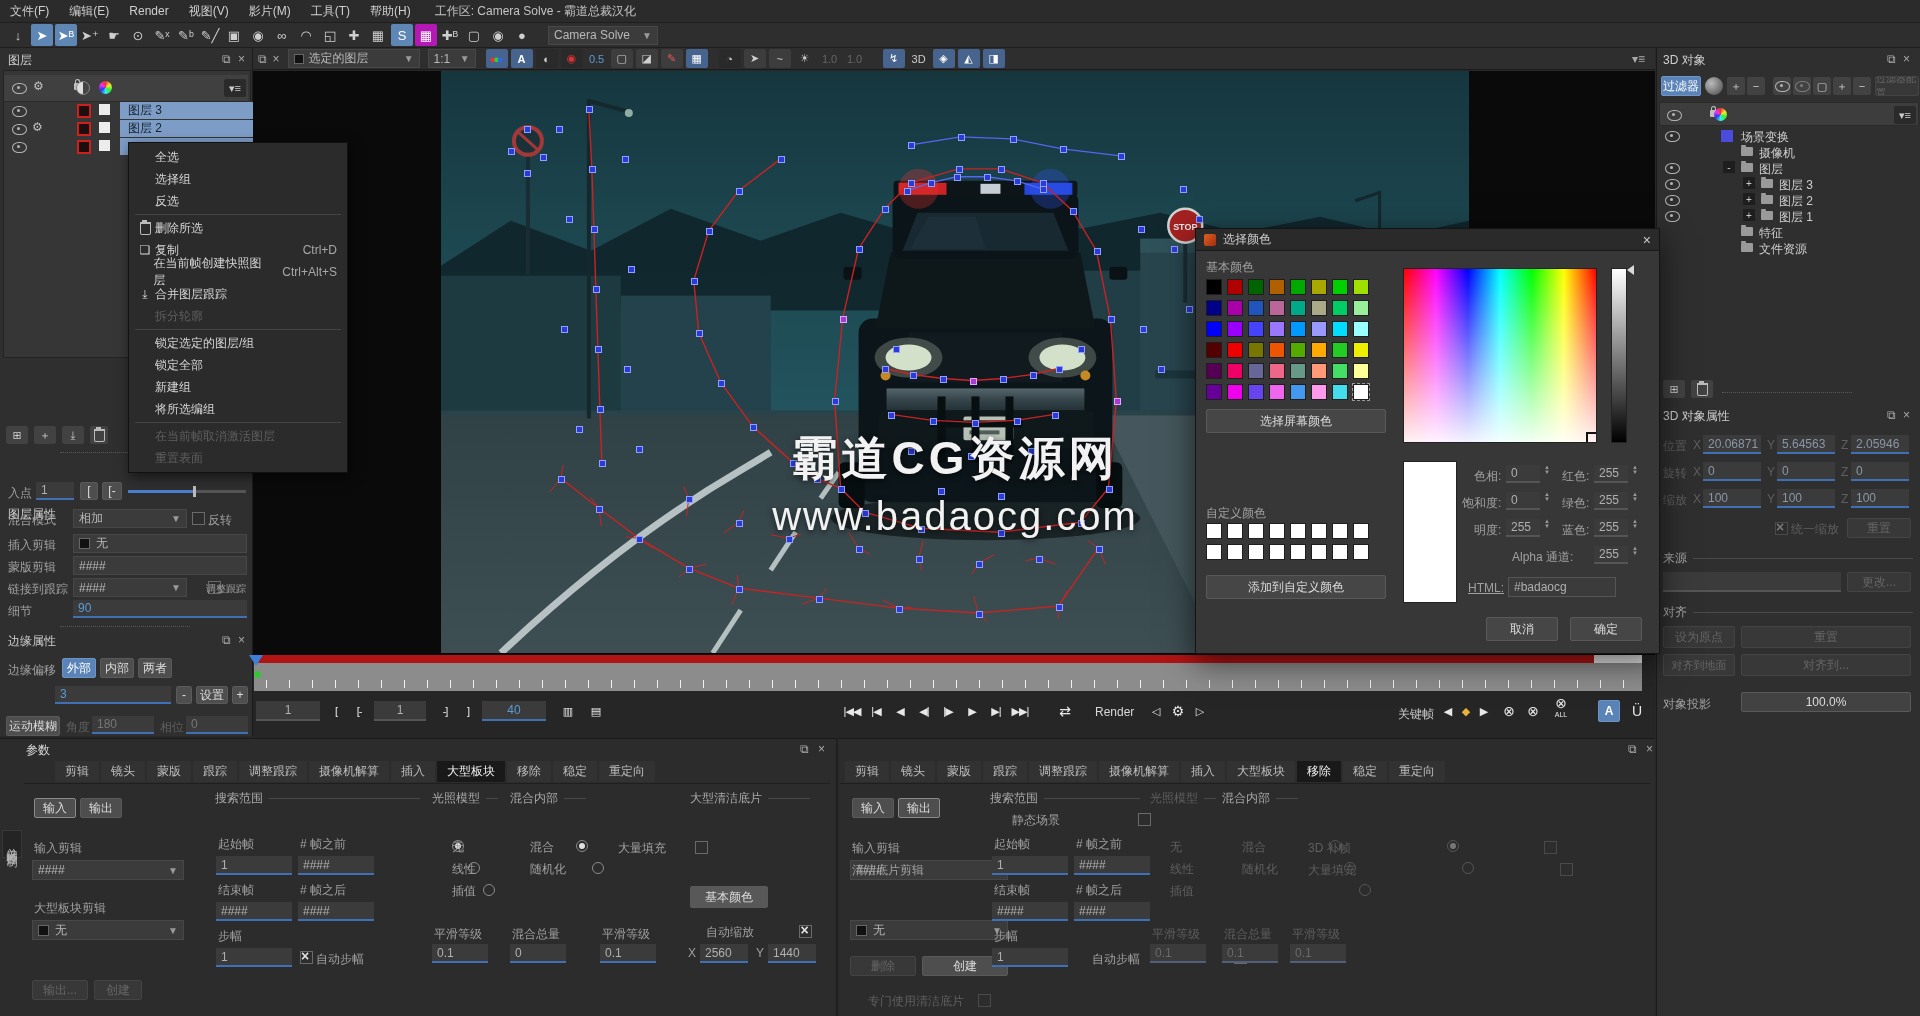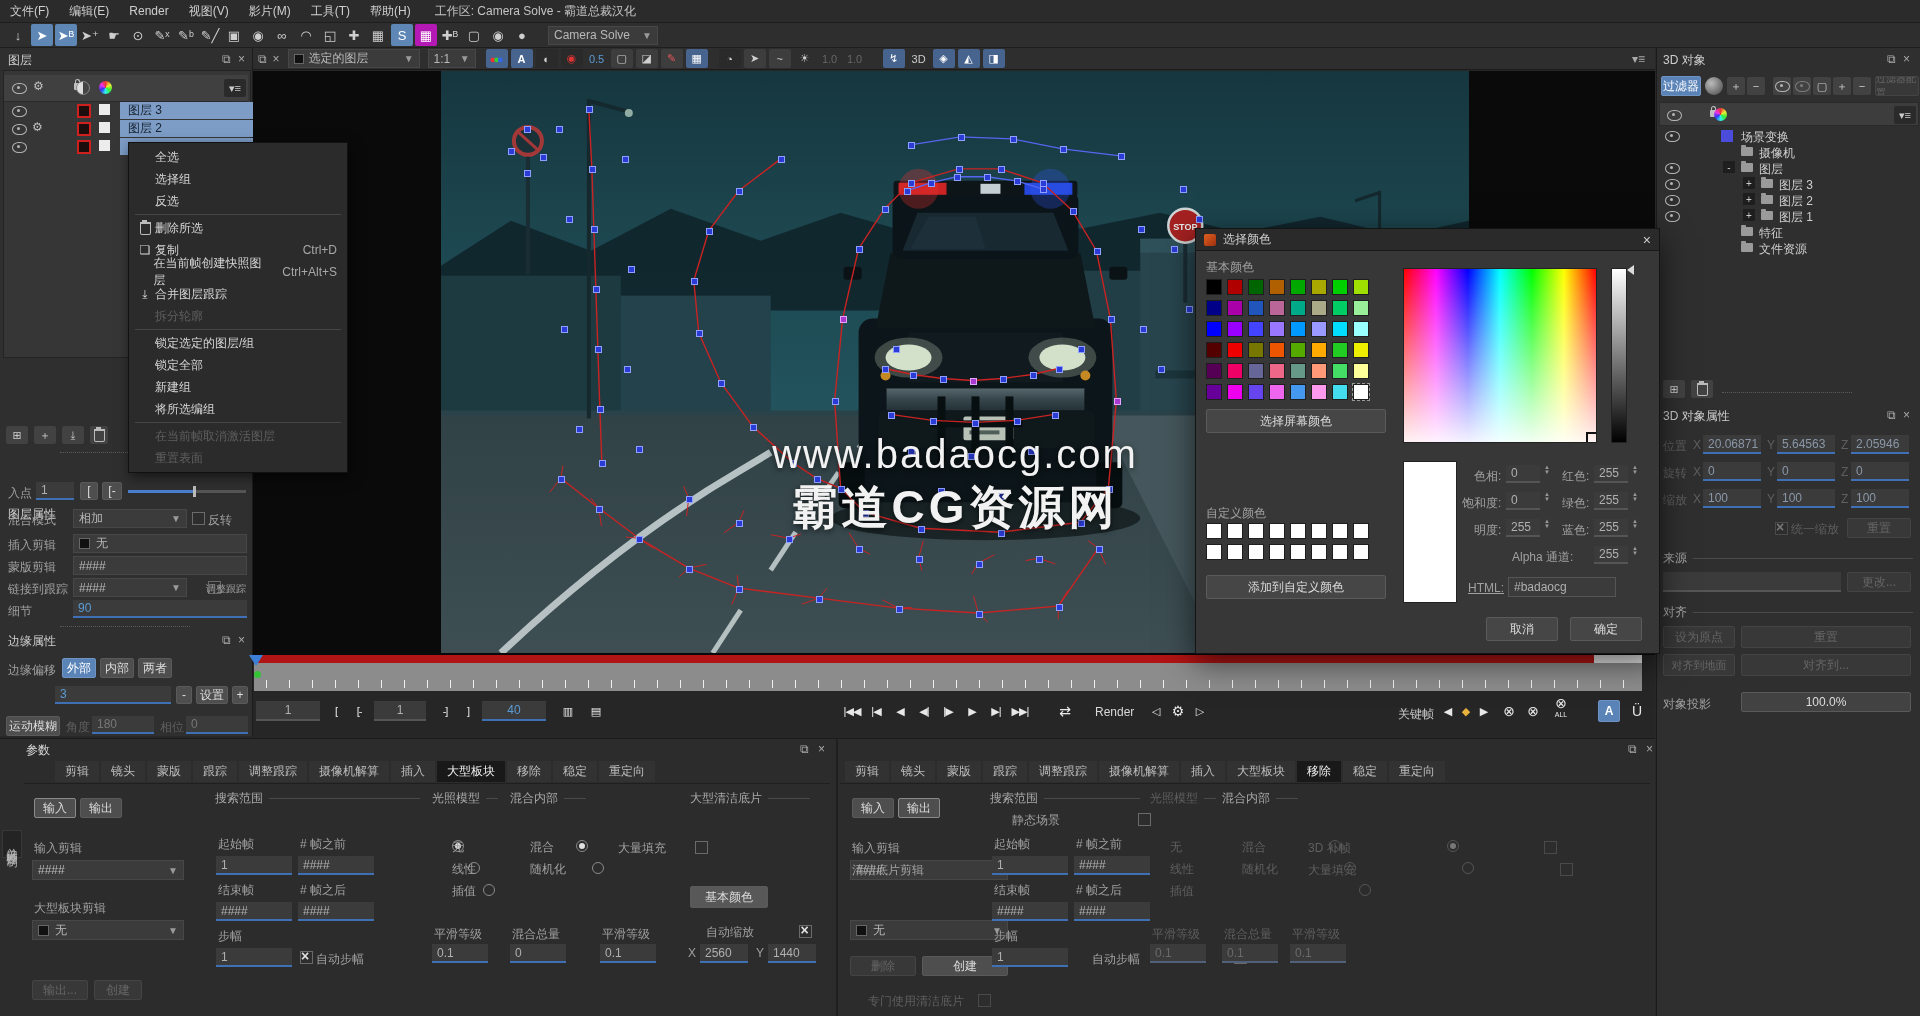--- a/index.html
+++ b/index.html
@@ -523,22 +523,22 @@
       <div class="marker" style="left: 1358px; top: 406px;"></div>
       <div class="marker" style="left: 908px; top: 142px;"></div>
       <div class="marker" style="left: 958px; top: 134px;"></div>
       <div class="marker" style="left: 1010px; top: 136px;"></div>
       <div class="marker" style="left: 1060px; top: 146px;"></div>
       <div class="marker" style="left: 1118px; top: 153px;"></div>
     </div>
 
   
   <div class="a" style="left:441px;top:428px;width:1028px;text-align:center;color:#f2f2f2;text-shadow:0 2px 6px rgba(0,0,0,0.6);">
+    <div style="font-size:46px;font-weight:bold;letter-spacing:4px;">霸道CG资源网</div>
     <div style="font-size:40px;margin-top:4px;letter-spacing:2px;">www.badaocg.com</div>
-    <div style="font-size:46px;font-weight:bold;letter-spacing:4px;">霸道CG资源网</div>
   </div>
 
   
   <div class="a" style="left:253px;top:655px;width:1402px;height:40px;background:#262626;">
     <div class="a" style="left:1px;top:0;width:1340px;height:8px;background:#b11414;"></div>
     <div class="a" style="left:1341px;top:0;width:48px;height:8px;background:#e8e8e8;"></div>
     <div class="a" style="left:1px;top:8px;width:1388px;height:28px;background:#8c8c8c;" id="ruler-track">
         <div class="tick" style="left: 12px;"></div>
         <div class="tick" style="left: 35px;"></div>
         <div class="tick" style="left: 58px;"></div>

